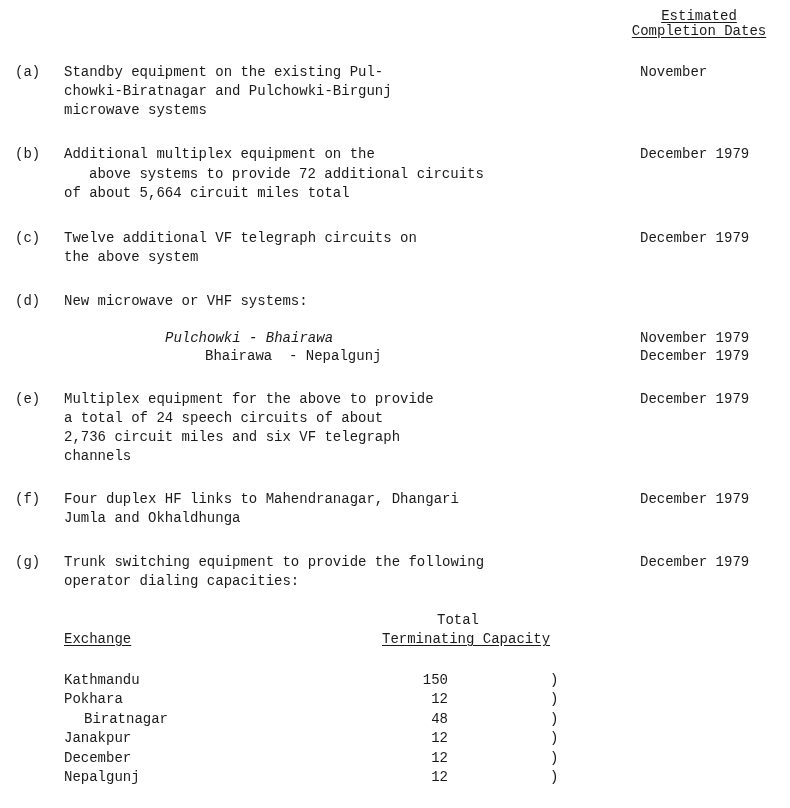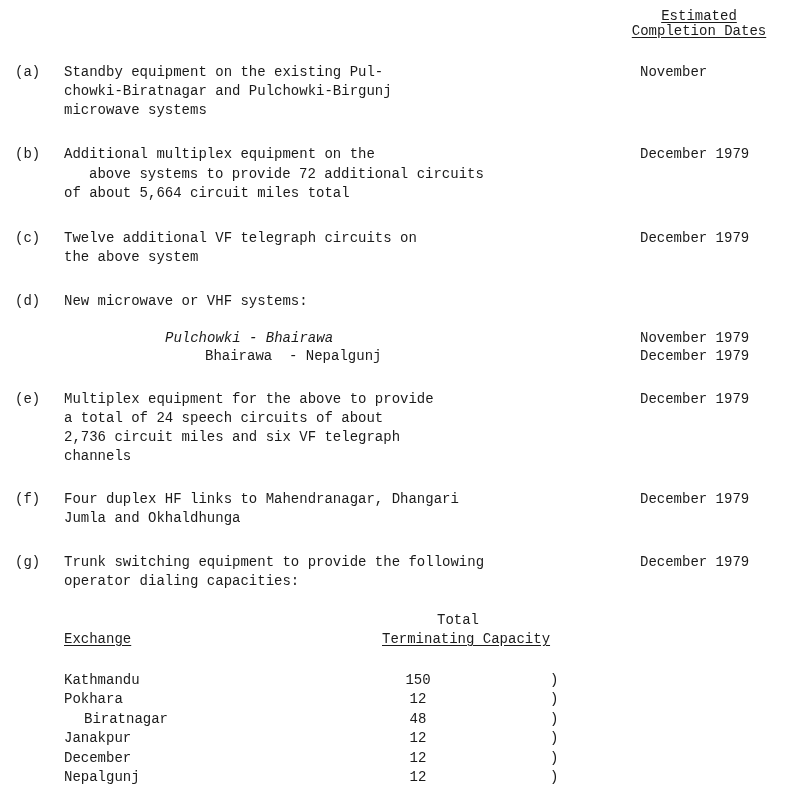--- a/index.html
+++ b/index.html
@@ -30,21 +30,21 @@
       position: absolute;
       left: 608px;
       width: 182px;
       text-align: center;
       white-space: pre;
       line-height: 19.4px;
     }
     .num {
       position: absolute;
       width: 60px;
-      text-align: center;
+      text-align: right;
       white-space: pre;
       line-height: 19.4px;
     }
   </style>
 </head>
 <body>
 
 <div class="hdr u" style="top:7px;">Estimated</div>
 <div class="hdr u" style="top:22px;">Completion Dates</div>
 

